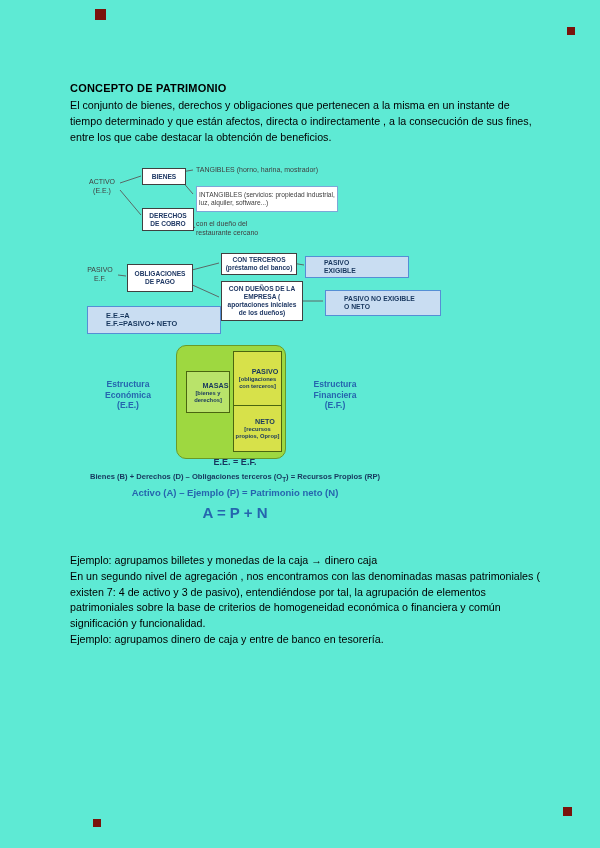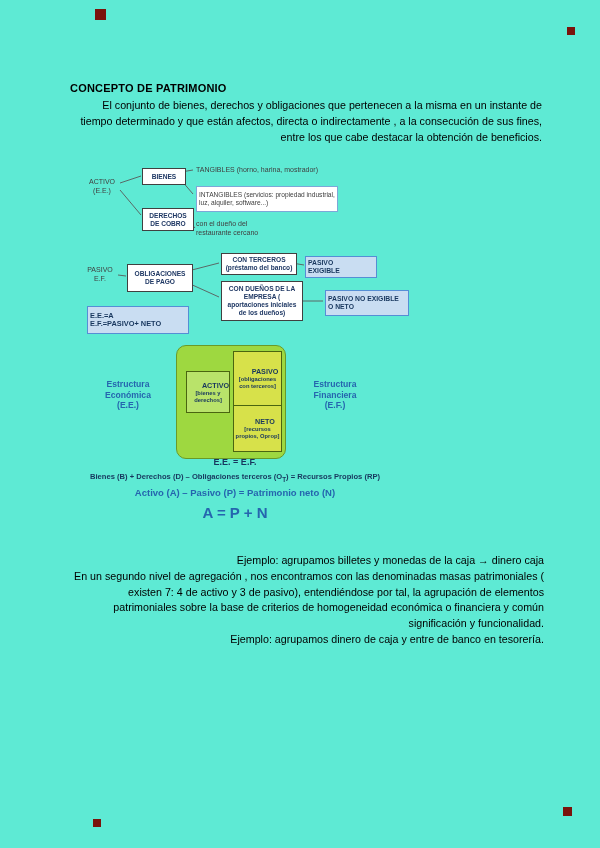--- a/index.html
+++ b/index.html
@@ -1,30 +1,30 @@
 <!DOCTYPE html>
 <html><head>
 <meta charset="utf-8">
 <style>
   html,body{margin:0;padding:0;background:#fff;}
   .page{position:relative;width:600px;height:848px;background:#5eead4;overflow:hidden;
         font-family:"Liberation Sans",sans-serif;color:#000;}
   .mark{position:absolute;background:#7a130c;}
   .h1{position:absolute;font-size:11px;font-weight:bold;letter-spacing:.2px;}
   .bodytext{position:absolute;font-size:10.7px;line-height:15.8px;}
-  .bodytext p{margin:0;text-align:right;}
+  .bodytext p{margin:0;}
   .ml{white-space:pre-line;}
   
   .dlabel{position:absolute;font-size:7px;line-height:8.5px;color:#404040;}
   .box{position:absolute;border:1px solid #404040;background:#fff;color:#1f3864;
        font-size:6.6px;line-height:7.8px;font-weight:bold;padding:1px 2px;
        display:flex;align-items:center;justify-content:center;text-align:center;}
   .box.left{justify-content:flex-start;text-align:left;}
   .bluebox{position:absolute;border:1px solid #558ed5;background:#c9ddf2;color:#17365d;
-       font-size:6.8px;line-height:8.2px;font-weight:bold;padding:2px 2px;
+       font-size:6.8px;line-height:8.2px;font-weight:bold;padding:2px 18px;
        display:flex;align-items:center;justify-content:flex-start;text-align:left;}
   .thinblue{border:1px solid #7da7d8;}
   svg.lines{position:absolute;left:0;top:0;pointer-events:none;}
   
   .bal-outer{position:absolute;left:176px;top:345px;width:108px;height:112px;
        background:#9ed840;border:1.5px solid #6a9a28;border-radius:10px;}
   .bal-box{position:absolute;border:1px solid #4a6510;display:flex;flex-direction:column;
        align-items:center;justify-content:center;text-align:center;color:#17365d;}
   .bal-title{font-size:7.2px;font-weight:bold;padding-left:15px;}
   .bal-sub{font-size:5.8px;line-height:6.6px;font-weight:bold;}
@@ -80,41 +80,41 @@
   <div class="box" style="left:221px;top:253px;width:70px;height:18px;">CON TERCEROS (préstamo del banco)</div>
   <div class="bluebox ml" style="left:305px;top:256px;width:66px;height:16px;">PASIVO
 EXIGIBLE</div>
   <div class="box" style="left:221px;top:281px;width:76px;height:36px;">CON DUEÑOS DE LA EMPRESA ( aportaciones iniciales de los dueños)</div>
   <div class="bluebox" style="left:325px;top:290px;width:78px;height:20px;">PASIVO NO EXIGIBLE O NETO</div>
   <div class="bluebox ml" style="left:87px;top:306px;width:96px;height:22px;font-size:7.4px;">E.E.=A
 E.F.=PASIVO+ NETO</div>
 
   <div class="bal-outer"></div>
   <div class="bal-box" style="left:186px;top:371px;width:42px;height:40px;background:#b9e36a;">
-    <div class="bal-title">ACTIVO</div>
+    <div class="bal-title">MASAS</div>
     <div class="bal-sub">[bienes y derechos]</div>
   </div>
   <div class="bal-box" style="left:233px;top:351px;width:47px;height:53px;background:#d7e14a;">
     <div class="bal-title">PASIVO</div>
     <div class="bal-sub">[obligaciones con terceros]</div>
   </div>
   <div class="bal-box" style="left:233px;top:405px;width:47px;height:45px;background:#d7e14a;">
     <div class="bal-title">NETO</div>
     <div class="bal-sub">[recursos propios, Oprop]</div>
   </div>
   <div class="caption ml" style="left:96px;top:379px;width:64px;">Estructura
 Económica
 (E.E.)</div>
   <div class="caption ml" style="left:303px;top:379px;width:64px;">Estructura
 Financiera
 (E.F.)</div>
 
   <div class="formula f-navy" style="top:457px;font-size:9px;">E.E. = E.F.</div>
   <div class="formula f-navy" style="top:472px;font-size:7.6px;"><span>Bienes (B) + Derechos (D) – Obligaciones terceros (O</span><sub>T</sub><span>) = Recursos Propios (RP)</span></div>
-  <div class="formula f-blue" style="top:487px;font-size:9.5px;">Activo (A) – Pasivo (P) = Patrimonio neto (N)</div>
+  <div class="formula f-blue" style="top:487px;font-size:9.5px;">Activo (A) – Ejemplo (P) = Patrimonio neto (N)</div>
   <div class="formula f-blue" style="top:504px;font-size:15px;">A = P + N</div>
 
   <div class="bodytext" style="left:70px;top:553px;width:474px;">
     <p>Ejemplo: agrupamos billetes y monedas de la caja → dinero caja</p>
     <p>En un segundo nivel de agregación , nos encontramos con las denominadas masas patrimoniales ( existen 7: 4 de activo y 3 de pasivo), entendiéndose por tal, la agrupación de elementos patrimoniales sobre la base de criterios de homogeneidad económica o financiera y común significación y funcionalidad.</p>
     <p>Ejemplo: agrupamos dinero de caja y entre de banco en tesorería.</p>
   </div>
 
 </div>
 

